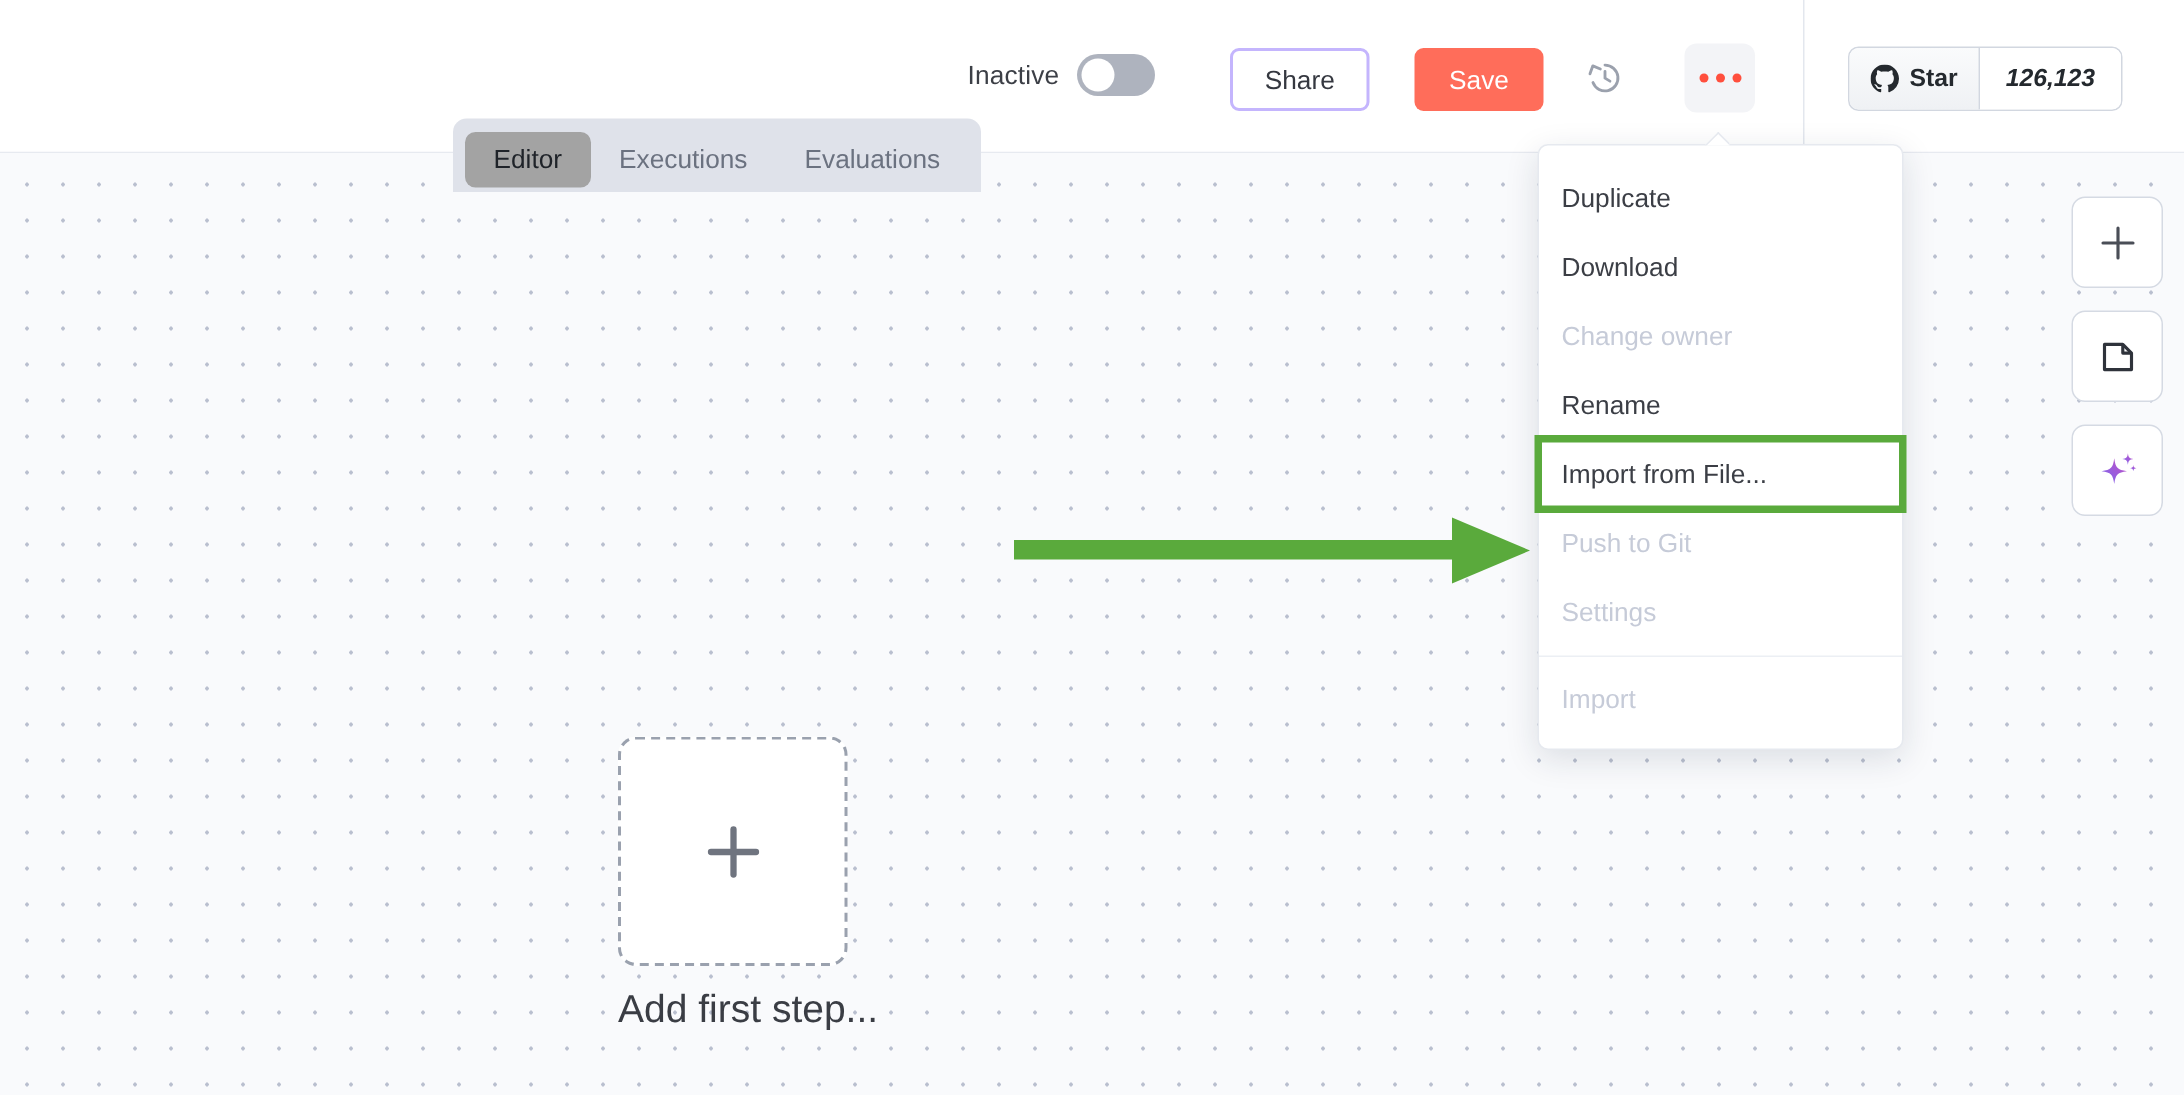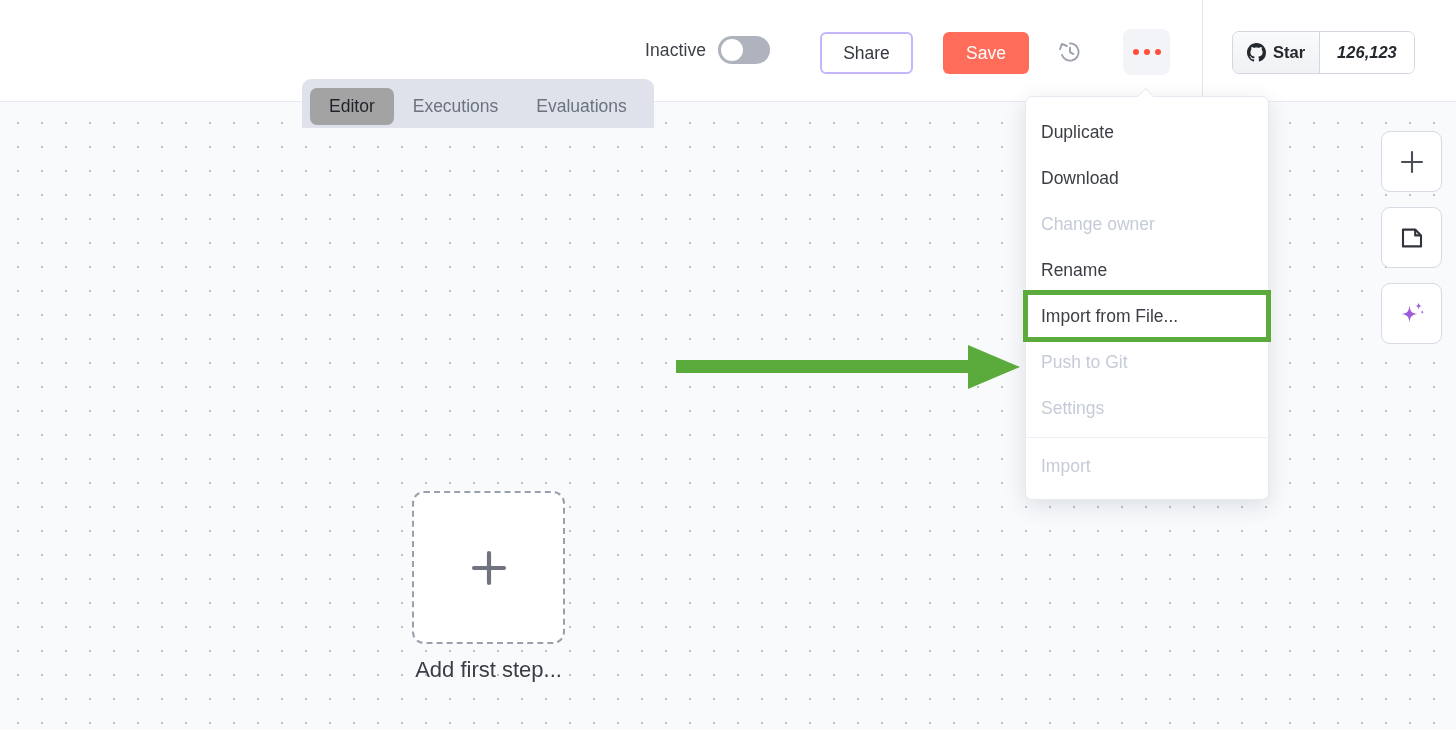--- a/index.html
+++ b/index.html
@@ -264,21 +264,21 @@
     border-radius: 12px;
     background: #ffffff;
     display: flex;
     align-items: center;
     justify-content: center;
     cursor: pointer;
   }
   .add-step-label {
     margin-top: 13px;
     text-align: center;
-    font-size: 22px;
+    font-size: 26px;
     color: #3a3d44;
     white-space: nowrap;
     width: 153px;
     margin-left: 0;
   }
   .add-step-label-wrap {
     width: 153px;
     display: flex;
     justify-content: center;
   }

